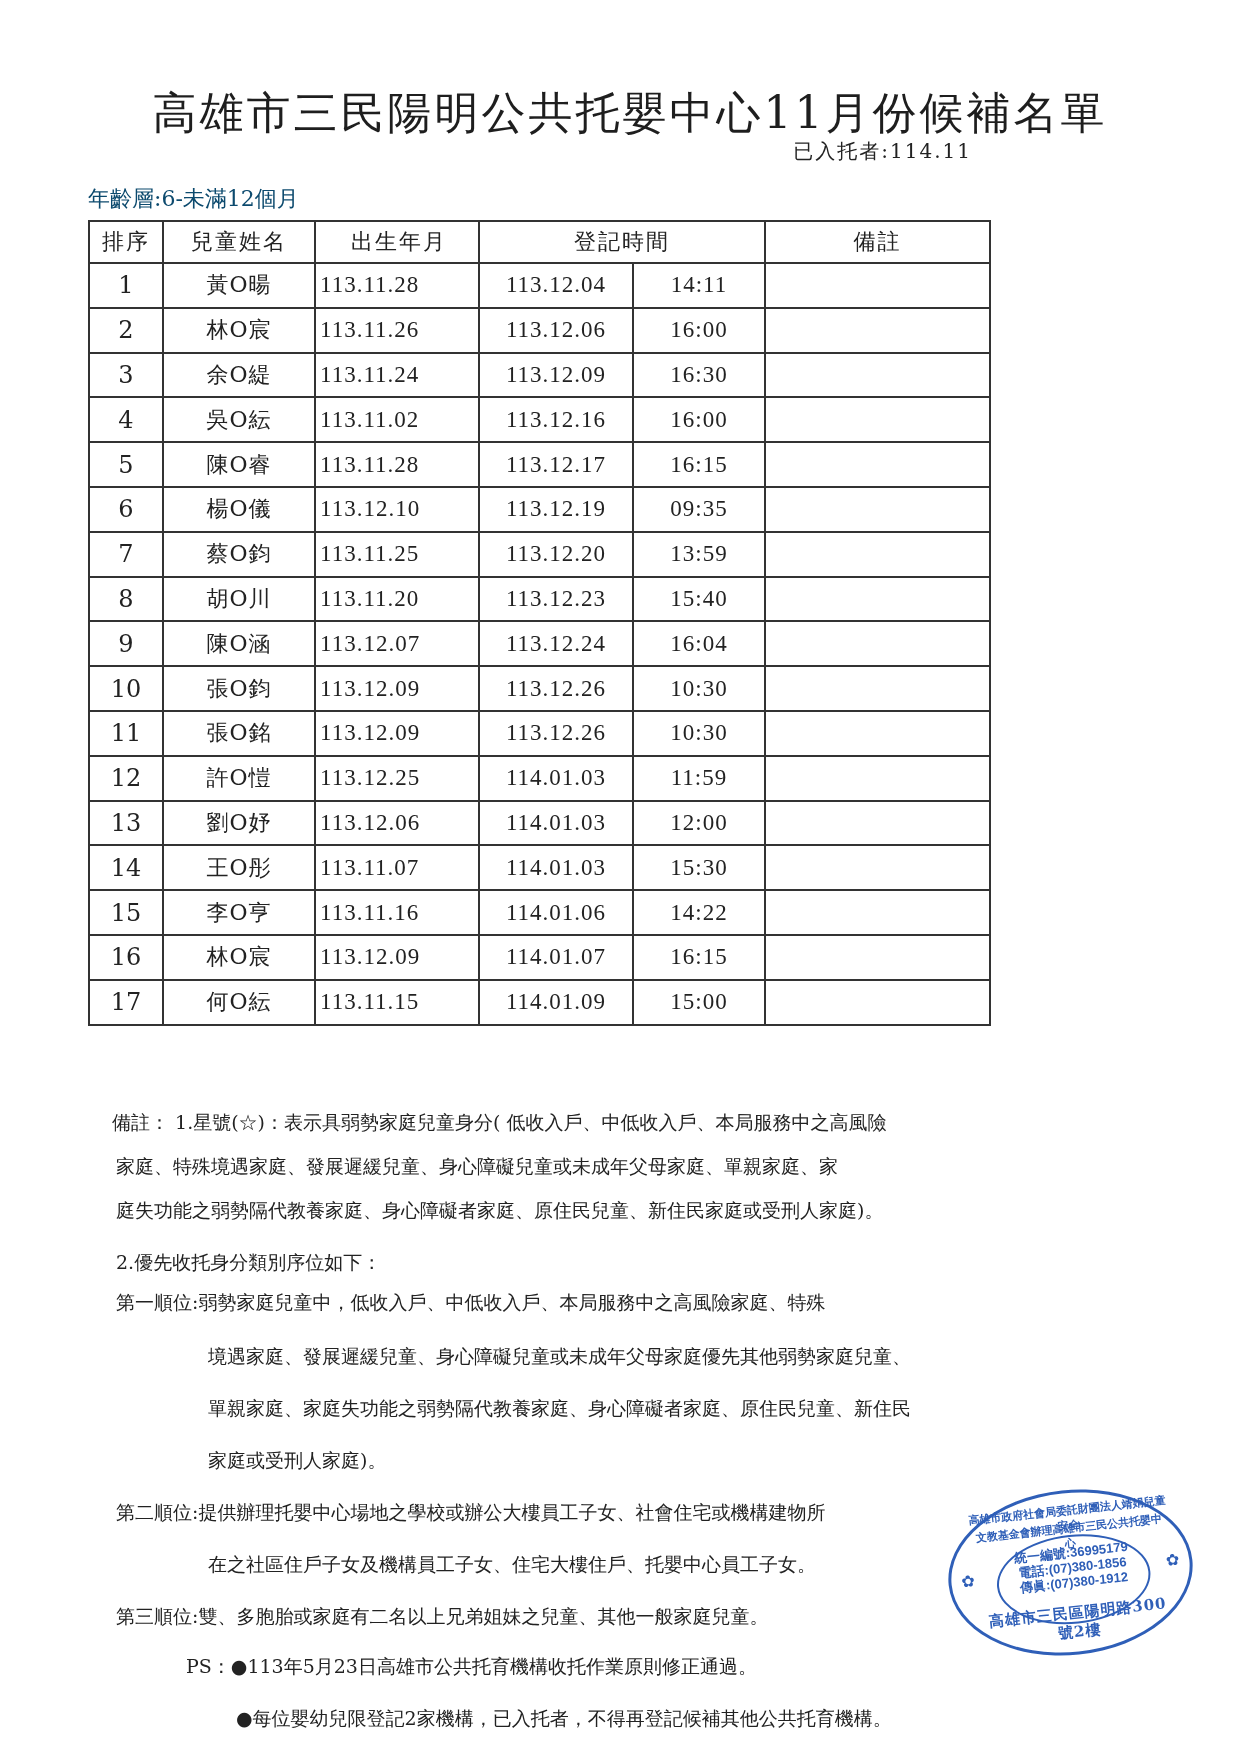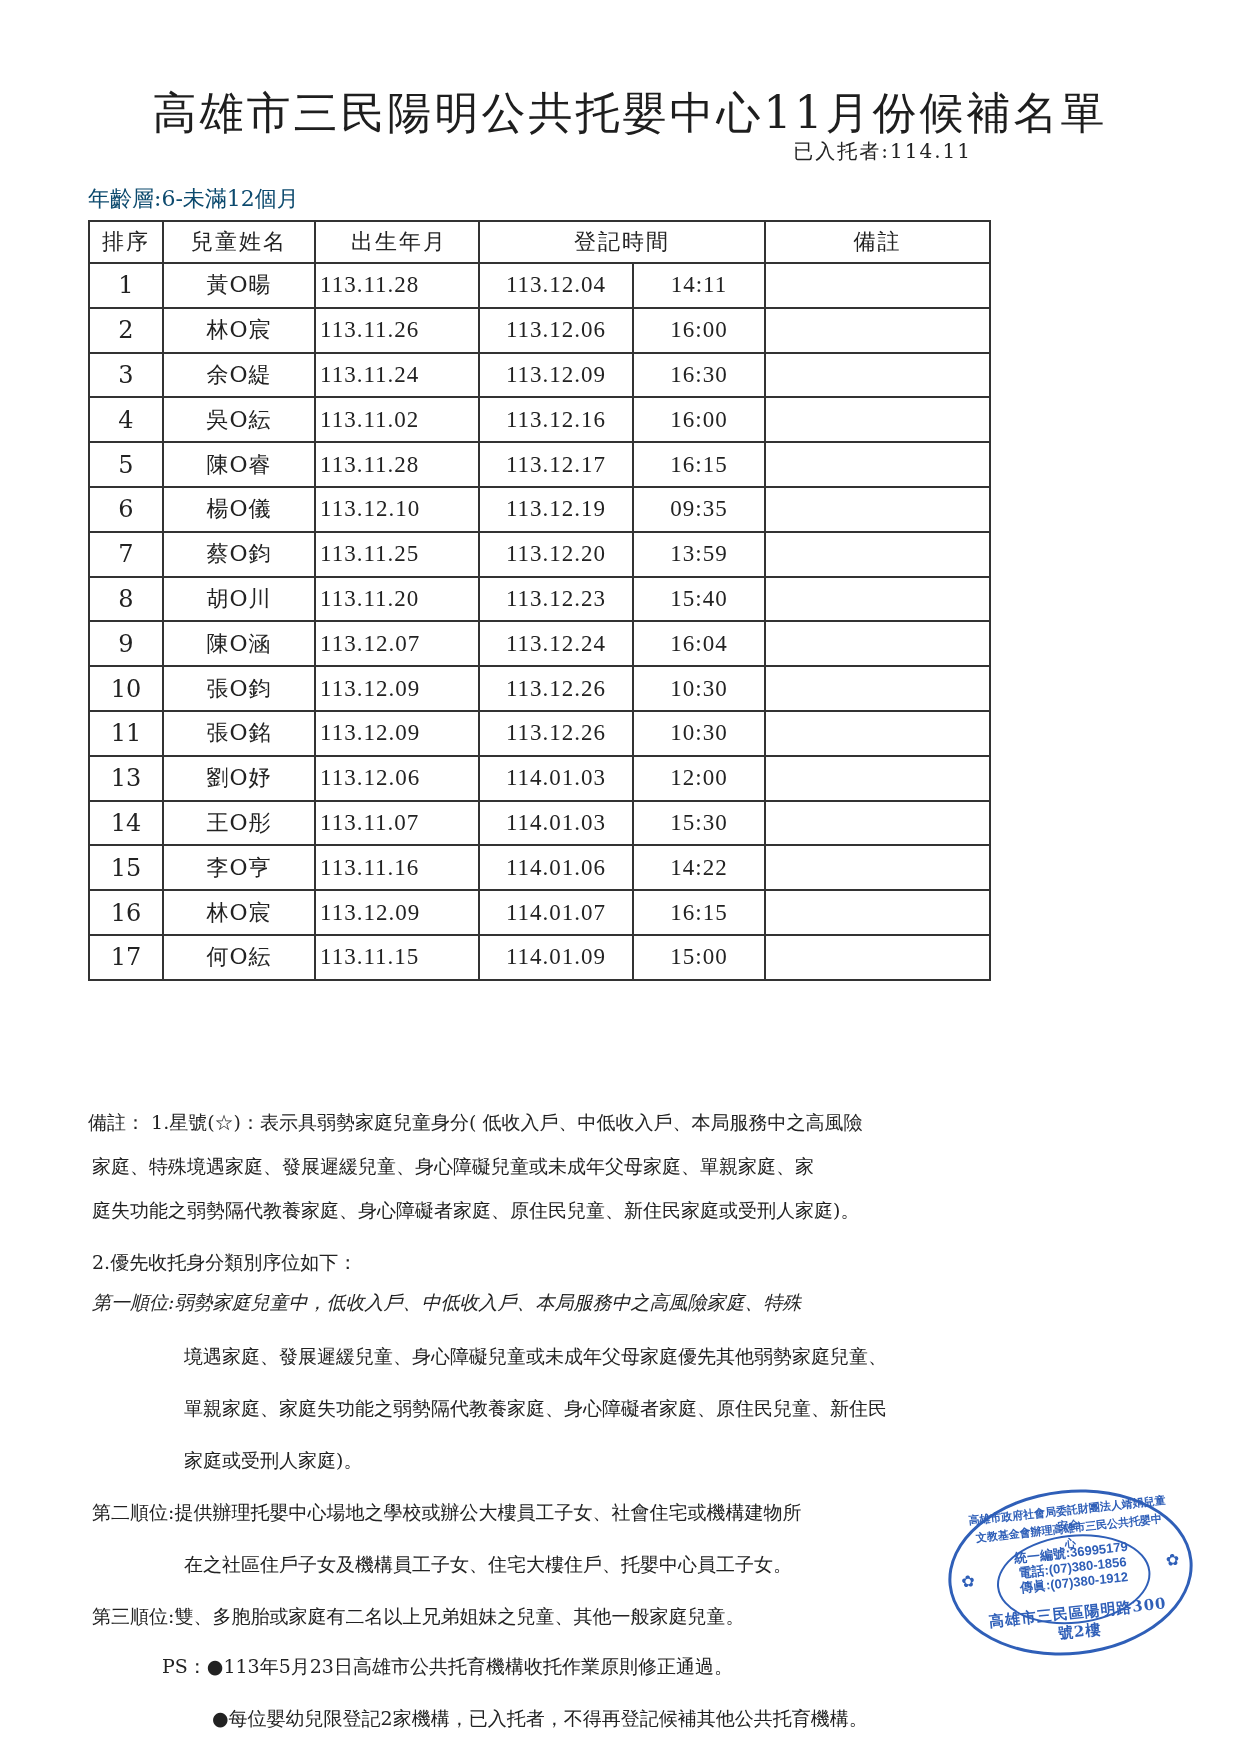--- a/index.html
+++ b/index.html
@@ -29,21 +29,21 @@
   .c-rank { width:72px; text-align:center; font-size:24px; }
   .c-name { width:150px; text-align:center; letter-spacing:1px; }
   .c-birth { width:158px; text-align:left; padding-left:4px !important; font-family:"Liberation Serif","DejaVu Serif",serif; font-size:23px; letter-spacing:1px; }
   .c-regdate { width:152px; text-align:center; font-family:"Liberation Serif","DejaVu Serif",serif; font-size:23px; letter-spacing:1px; }
   .c-regtime { width:130px; text-align:center; font-family:"Liberation Serif","DejaVu Serif",serif; font-size:23px; letter-spacing:1px; }
   .c-note { text-align:center; }
   th.c-note { font-size:20px; }
   .notes {
     position:absolute; left:88px; top:1110px; width:1050px; font-size:19px; color:#222;
   }
-  .notes .line { position:absolute; white-space:nowrap; }
+  .notes .line { position:absolute; white-space:nowrap;margin-left:24px; }
   .stamp {
     position:absolute; left:948px; top:1490px; width:245px; height:165px;
     border:3px solid #2f5fb8; border-radius:50%; color:#2f5fb8;
     transform:rotate(-6deg); box-sizing:border-box;
   }
   .stamp .inner {
     position:absolute; left:45px; top:42px; width:150px; height:85px;
     border:2px solid #2f5fb8; border-radius:50%;
   }
   .stamp .arc-top { position:absolute; top:10px; left:20px; width:205px; font-size:11px; text-align:center; font-weight:bold; letter-spacing:0px; }
@@ -154,20 +154,28 @@
       </tr>
       <tr>
         <td class="c-rank">11</td>
         <td class="c-name">張O銘</td>
         <td class="c-birth">113.12.09</td>
         <td class="c-regdate">113.12.26</td>
         <td class="c-regtime">10:30</td>
         <td class="c-note"></td>
       </tr>
       <tr>
+        <td class="c-rank">12</td>
+        <td class="c-name">許O愷</td>
+        <td class="c-birth">113.12.25</td>
+        <td class="c-regdate">114.01.03</td>
+        <td class="c-regtime">11:59</td>
+        <td class="c-note"></td>
+      </tr>
+      <tr>
         <td class="c-rank">13</td>
         <td class="c-name">劉O妤</td>
         <td class="c-birth">113.12.06</td>
         <td class="c-regdate">114.01.03</td>
         <td class="c-regtime">12:00</td>
         <td class="c-note"></td>
       </tr>
       <tr>
         <td class="c-rank">14</td>
         <td class="c-name">王O彤</td>
@@ -201,21 +209,21 @@
         <td class="c-note"></td>
       </tr>
     </tbody>
 </table>
 
 <div class="notes">
   <div class="line" style="left:0;top:0;">備註： 1.星號(☆)：表示具弱勢家庭兒童身分( 低收入戶、中低收入戶、本局服務中之高風險</div>
   <div class="line" style="left:4px;top:44px;">家庭、特殊境遇家庭、發展遲緩兒童、身心障礙兒童或未成年父母家庭、單親家庭、家</div>
   <div class="line" style="left:4px;top:88px;">庭失功能之弱勢隔代教養家庭、身心障礙者家庭、原住民兒童、新住民家庭或受刑人家庭)。</div>
   <div class="line" style="left:4px;top:140px;">2.優先收托身分類別序位如下：</div>
-  <div class="line" style="left:4px;top:180px;font-style:italic;">第一順位:弱勢家庭兒童中，低收入戶、中低收入戶、本局服務中之高風險家庭、特殊</div>
+  <div class="line" style="left:4px;top:180px;">第一順位:弱勢家庭兒童中，低收入戶、中低收入戶、本局服務中之高風險家庭、特殊</div>
   <div class="line" style="left:96px;top:234px;">境遇家庭、發展遲緩兒童、身心障礙兒童或未成年父母家庭優先其他弱勢家庭兒童、</div>
   <div class="line" style="left:96px;top:286px;">單親家庭、家庭失功能之弱勢隔代教養家庭、身心障礙者家庭、原住民兒童、新住民</div>
   <div class="line" style="left:96px;top:338px;">家庭或受刑人家庭)。</div>
   <div class="line" style="left:4px;top:390px;">第二順位:提供辦理托嬰中心場地之學校或辦公大樓員工子女、社會住宅或機構建物所</div>
   <div class="line" style="left:96px;top:442px;">在之社區住戶子女及機構員工子女、住宅大樓住戶、托嬰中心員工子女。</div>
   <div class="line" style="left:4px;top:494px;">第三順位:雙、多胞胎或家庭有二名以上兄弟姐妹之兒童、其他一般家庭兒童。</div>
   <div class="line" style="left:74px;top:544px;">PS：●113年5月23日高雄市公共托育機構收托作業原則修正通過。</div>
   <div class="line" style="left:124px;top:596px;">●每位嬰幼兒限登記2家機構，已入托者，不得再登記候補其他公共托育機構。</div>
 </div>
 

